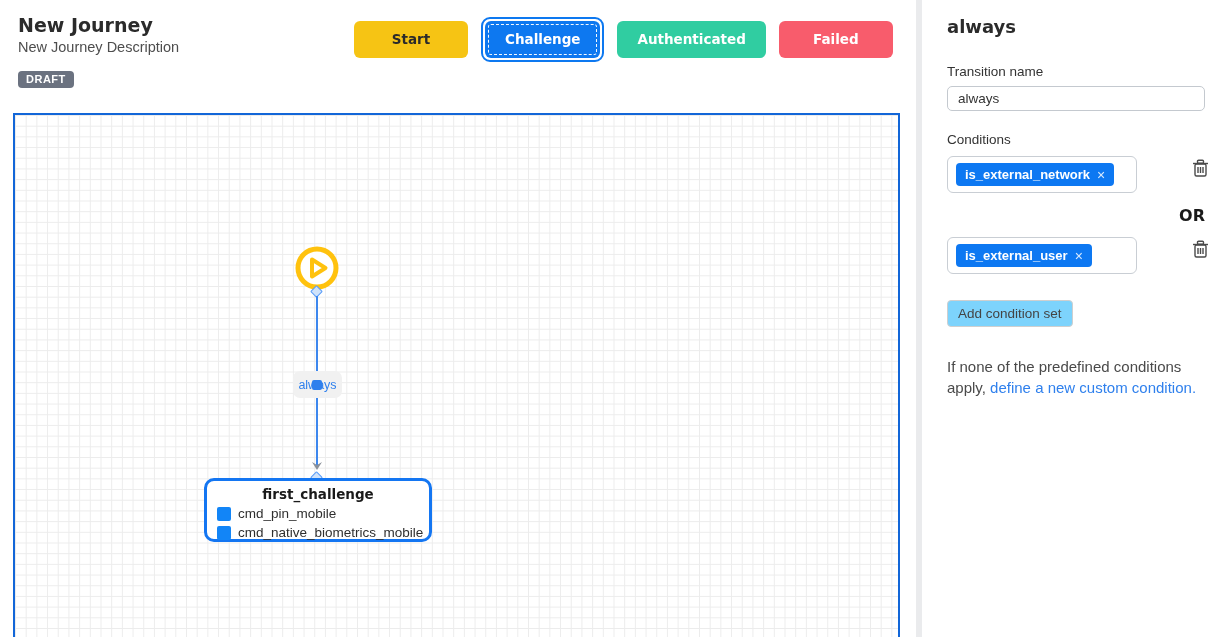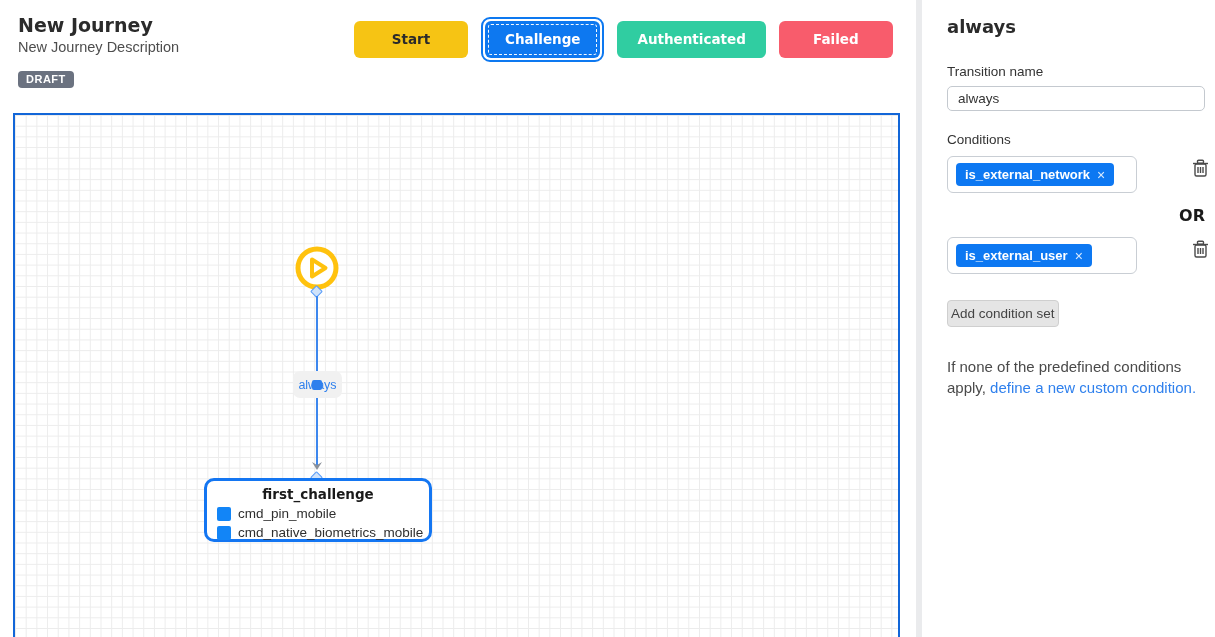--- a/index.html
+++ b/index.html
@@ -130,24 +130,24 @@
     position: absolute; right: -4px; top: 3px;
     background: none; border: none; cursor: pointer; padding: 0;
   }
   .or-joiner {
     width: 258px; text-align: right;
     font-size: 16px; font-weight: bold; color: #1a1a1a;
     margin-top: 13px; font-family: "DejaVu Sans", sans-serif;
   }
   .add-set-btn {
     margin-top: 26px;
-    background: #e5e5e5; border: 1px solid #cfcfcf; border-radius: 4px;
+    background: #7dd3fc; border: 1px solid #cfcfcf; border-radius: 4px;
     font-family: "Liberation Sans", sans-serif;
     font-size: 13.5px; color: #444;
-    padding: 5px 3px; cursor: pointer;
+    padding: 5px 10px; cursor: pointer;
   }
   .help-text { margin-top: 29px; font-size: 15px; color: #4a4a4a; line-height: 1.42; width: 258px; }
   .help-link { color: #2f80ed; text-decoration: none; cursor: pointer; }
 </style>
 </head>
 <body>
 
 <div class="header-left">
   <div class="page-title">New Journey</div>
   <div class="page-desc">New Journey Description</div>

